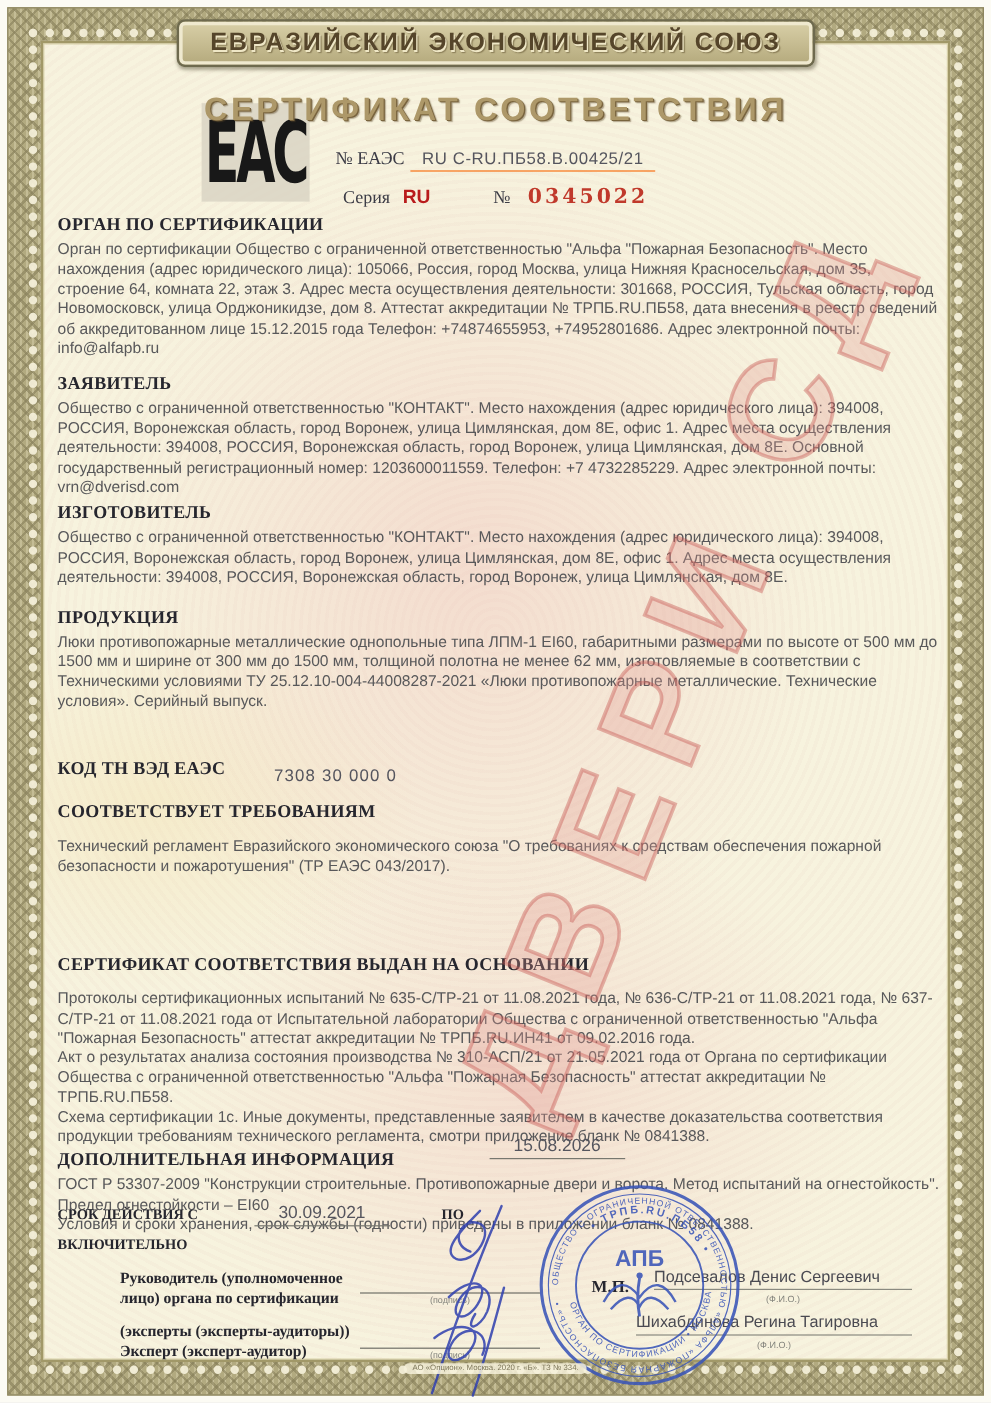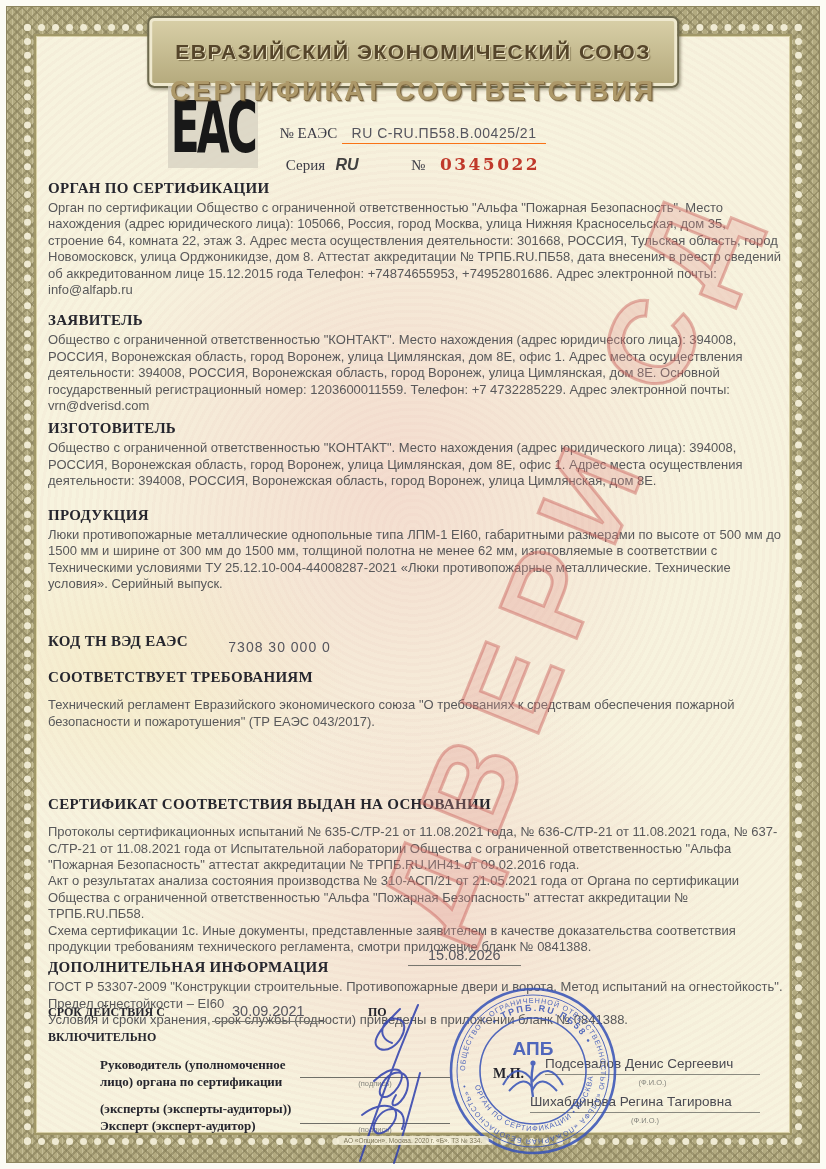--- a/index.html
+++ b/index.html
@@ -17,36 +17,36 @@
   .inner::before{content:'';position:absolute;inset:0;
     background:
       radial-gradient(ellipse 430px 500px at 47% 40%, rgba(239,189,185,.42), rgba(239,189,185,0) 70%),
       radial-gradient(ellipse 400px 320px at 53% 80%, rgba(239,189,185,.36), rgba(239,189,185,0) 72%),
       radial-gradient(ellipse 320px 220px at 12% 58%, rgba(243,226,178,.45), rgba(243,226,178,0) 70%),
       repeating-radial-gradient(circle at 50% 45%, rgba(205,150,150,.05) 0 3px, transparent 3px 7px);}
   
   .banner{position:absolute;left:50%;top:16px;transform:translateX(-50%);z-index:3;
           background:linear-gradient(#d9d0a8,#b4a97c);border:2px solid #6e6a4e;border-radius:7px;
           box-shadow:0 0 0 3px #efe9cf inset,1px 2px 3px rgba(60,55,30,.4);
-          padding:22px 26px;white-space:nowrap;}
+          padding:6px 26px;white-space:nowrap;}
   .banner span{font-weight:800;font-size:21px;letter-spacing:1.5px;color:#55452a;
           text-shadow:1px 1px 0 #efe7c6,2px 2px 1px rgba(70,55,25,.45);}
   .eac{position:absolute;left:168px;top:86px;width:90px;height:82px;z-index:3;
        background:rgba(213,208,192,.75);display:flex;align-items:center;justify-content:center;}
   .eac span{font-family:"DejaVu Sans",sans-serif;font-weight:900;font-size:46px;color:#181818;
        letter-spacing:-3px;transform:scaleY(1.55) scaleX(.92);}
   .doc-title{position:absolute;left:0;right:0;top:76px;text-align:center;z-index:3;}
   .doc-title span{font-weight:800;font-size:27px;letter-spacing:3px;color:#ad9869;
        text-shadow:1px 1px 0 #79643e,2px 2px 1px rgba(90,70,40,.45);}
   .numline{position:absolute;left:0;right:0;top:124px;text-align:center;z-index:3;color:#3c3c46;}
   .numline .lbl{font-family:"Liberation Serif",serif;font-size:15px;margin-top:21px;}
   .numline .val{font-size:14px;color:#55555e;border-bottom:1px solid #f97316;padding:0 10px 2px;letter-spacing:.5px;}
   .serline{position:absolute;left:0;right:0;top:154px;text-align:center;z-index:3;color:#3c3c46;}
   .serline .lbl{font-family:"Liberation Serif",serif;font-size:15px;margin-right:6px;}
-  .serline .ru{color:#404040;font-weight:700;font-size:16px;margin-right:48px;font-style:italic;}
+  .serline .ru{color:#b91c1c;font-weight:700;font-size:16px;margin-right:48px;}
   .serline .no{font-family:"Liberation Serif",serif;font-size:15px;margin-right:10px;}
   .serline .serial{color:#c0392b;font-family:"DejaVu Serif",serif;font-weight:600;font-size:17px;letter-spacing:2.5px;}
   
   .sections{position:absolute;left:48px;right:42px;top:180px;z-index:2;}
   .sec-head{font-family:"Liberation Serif",serif;font-weight:700;font-size:15px;color:#26262e;
             letter-spacing:.3px;margin:0 0 3px 0;}
   .sec p{margin:0;font-size:13px;line-height:16.4px;color:#58585a;}
   .mt14{margin-top:14px}.mt6{margin-top:6px}.mt17{margin-top:17px}.mt40{margin-top:40px}
   .mt16{margin-top:16px}.mt66{margin-top:66px}.mt4{margin-top:4px}
   .code-row .sec-head{display:inline-block;}

